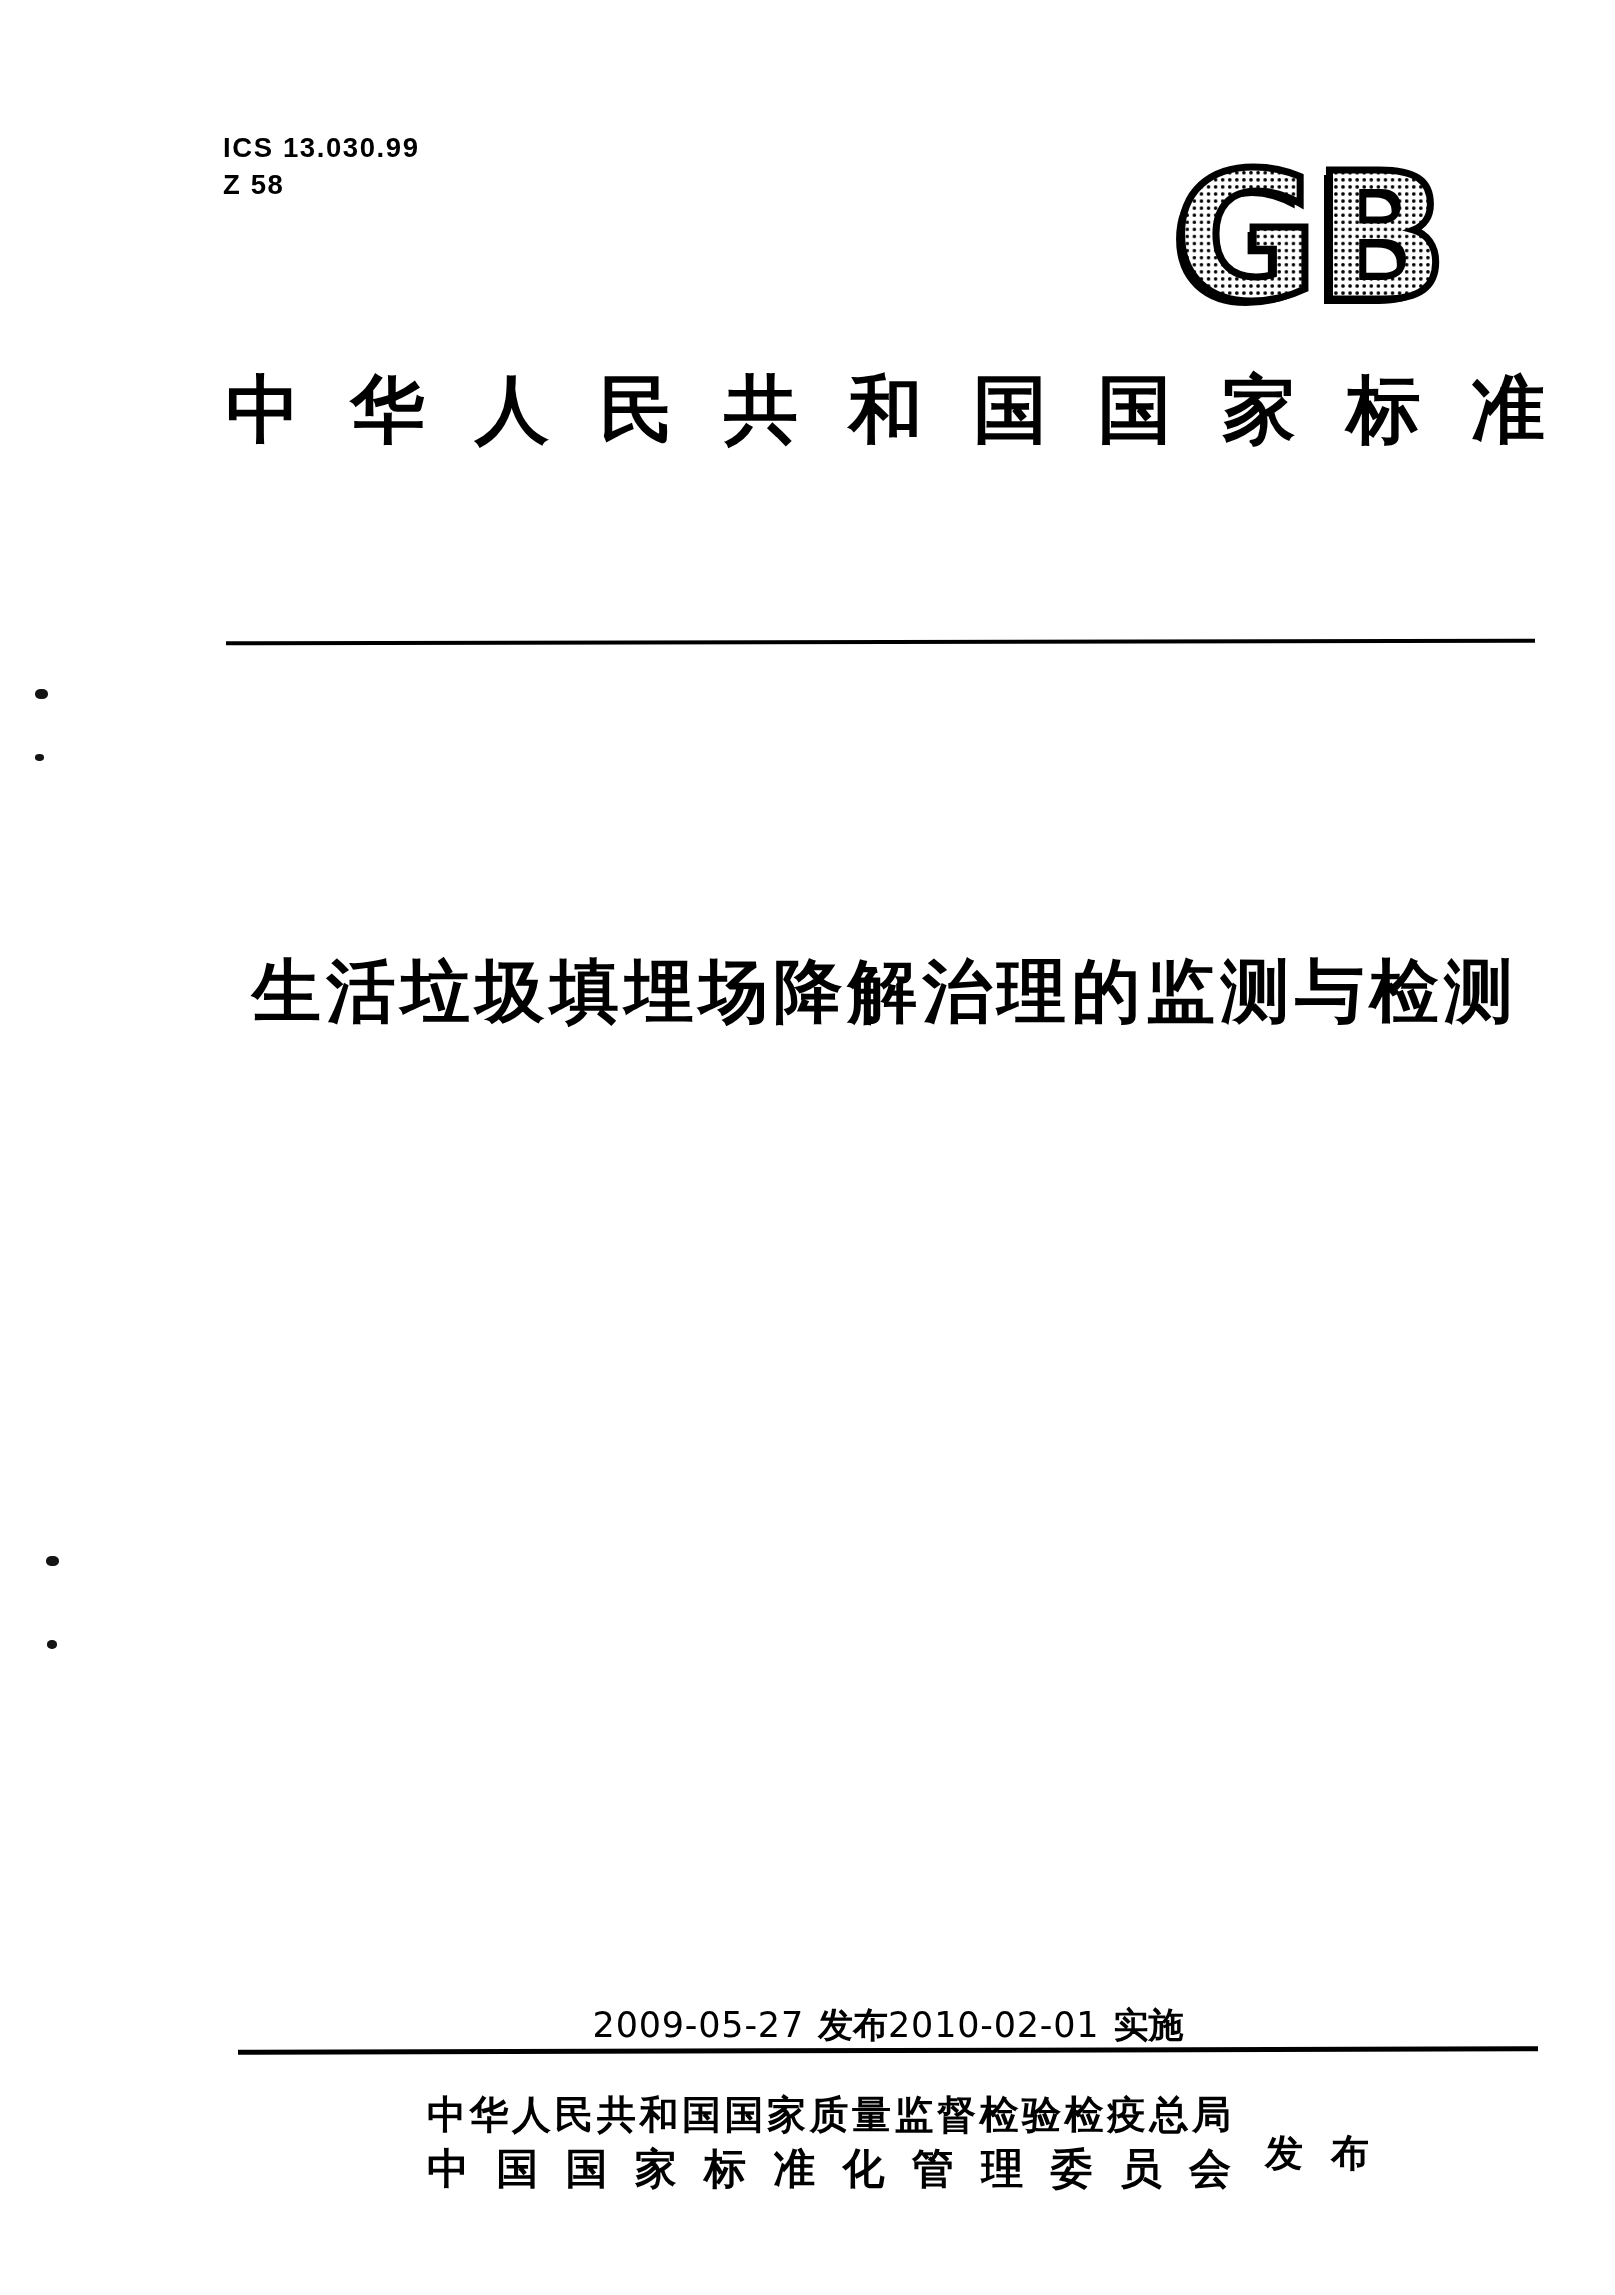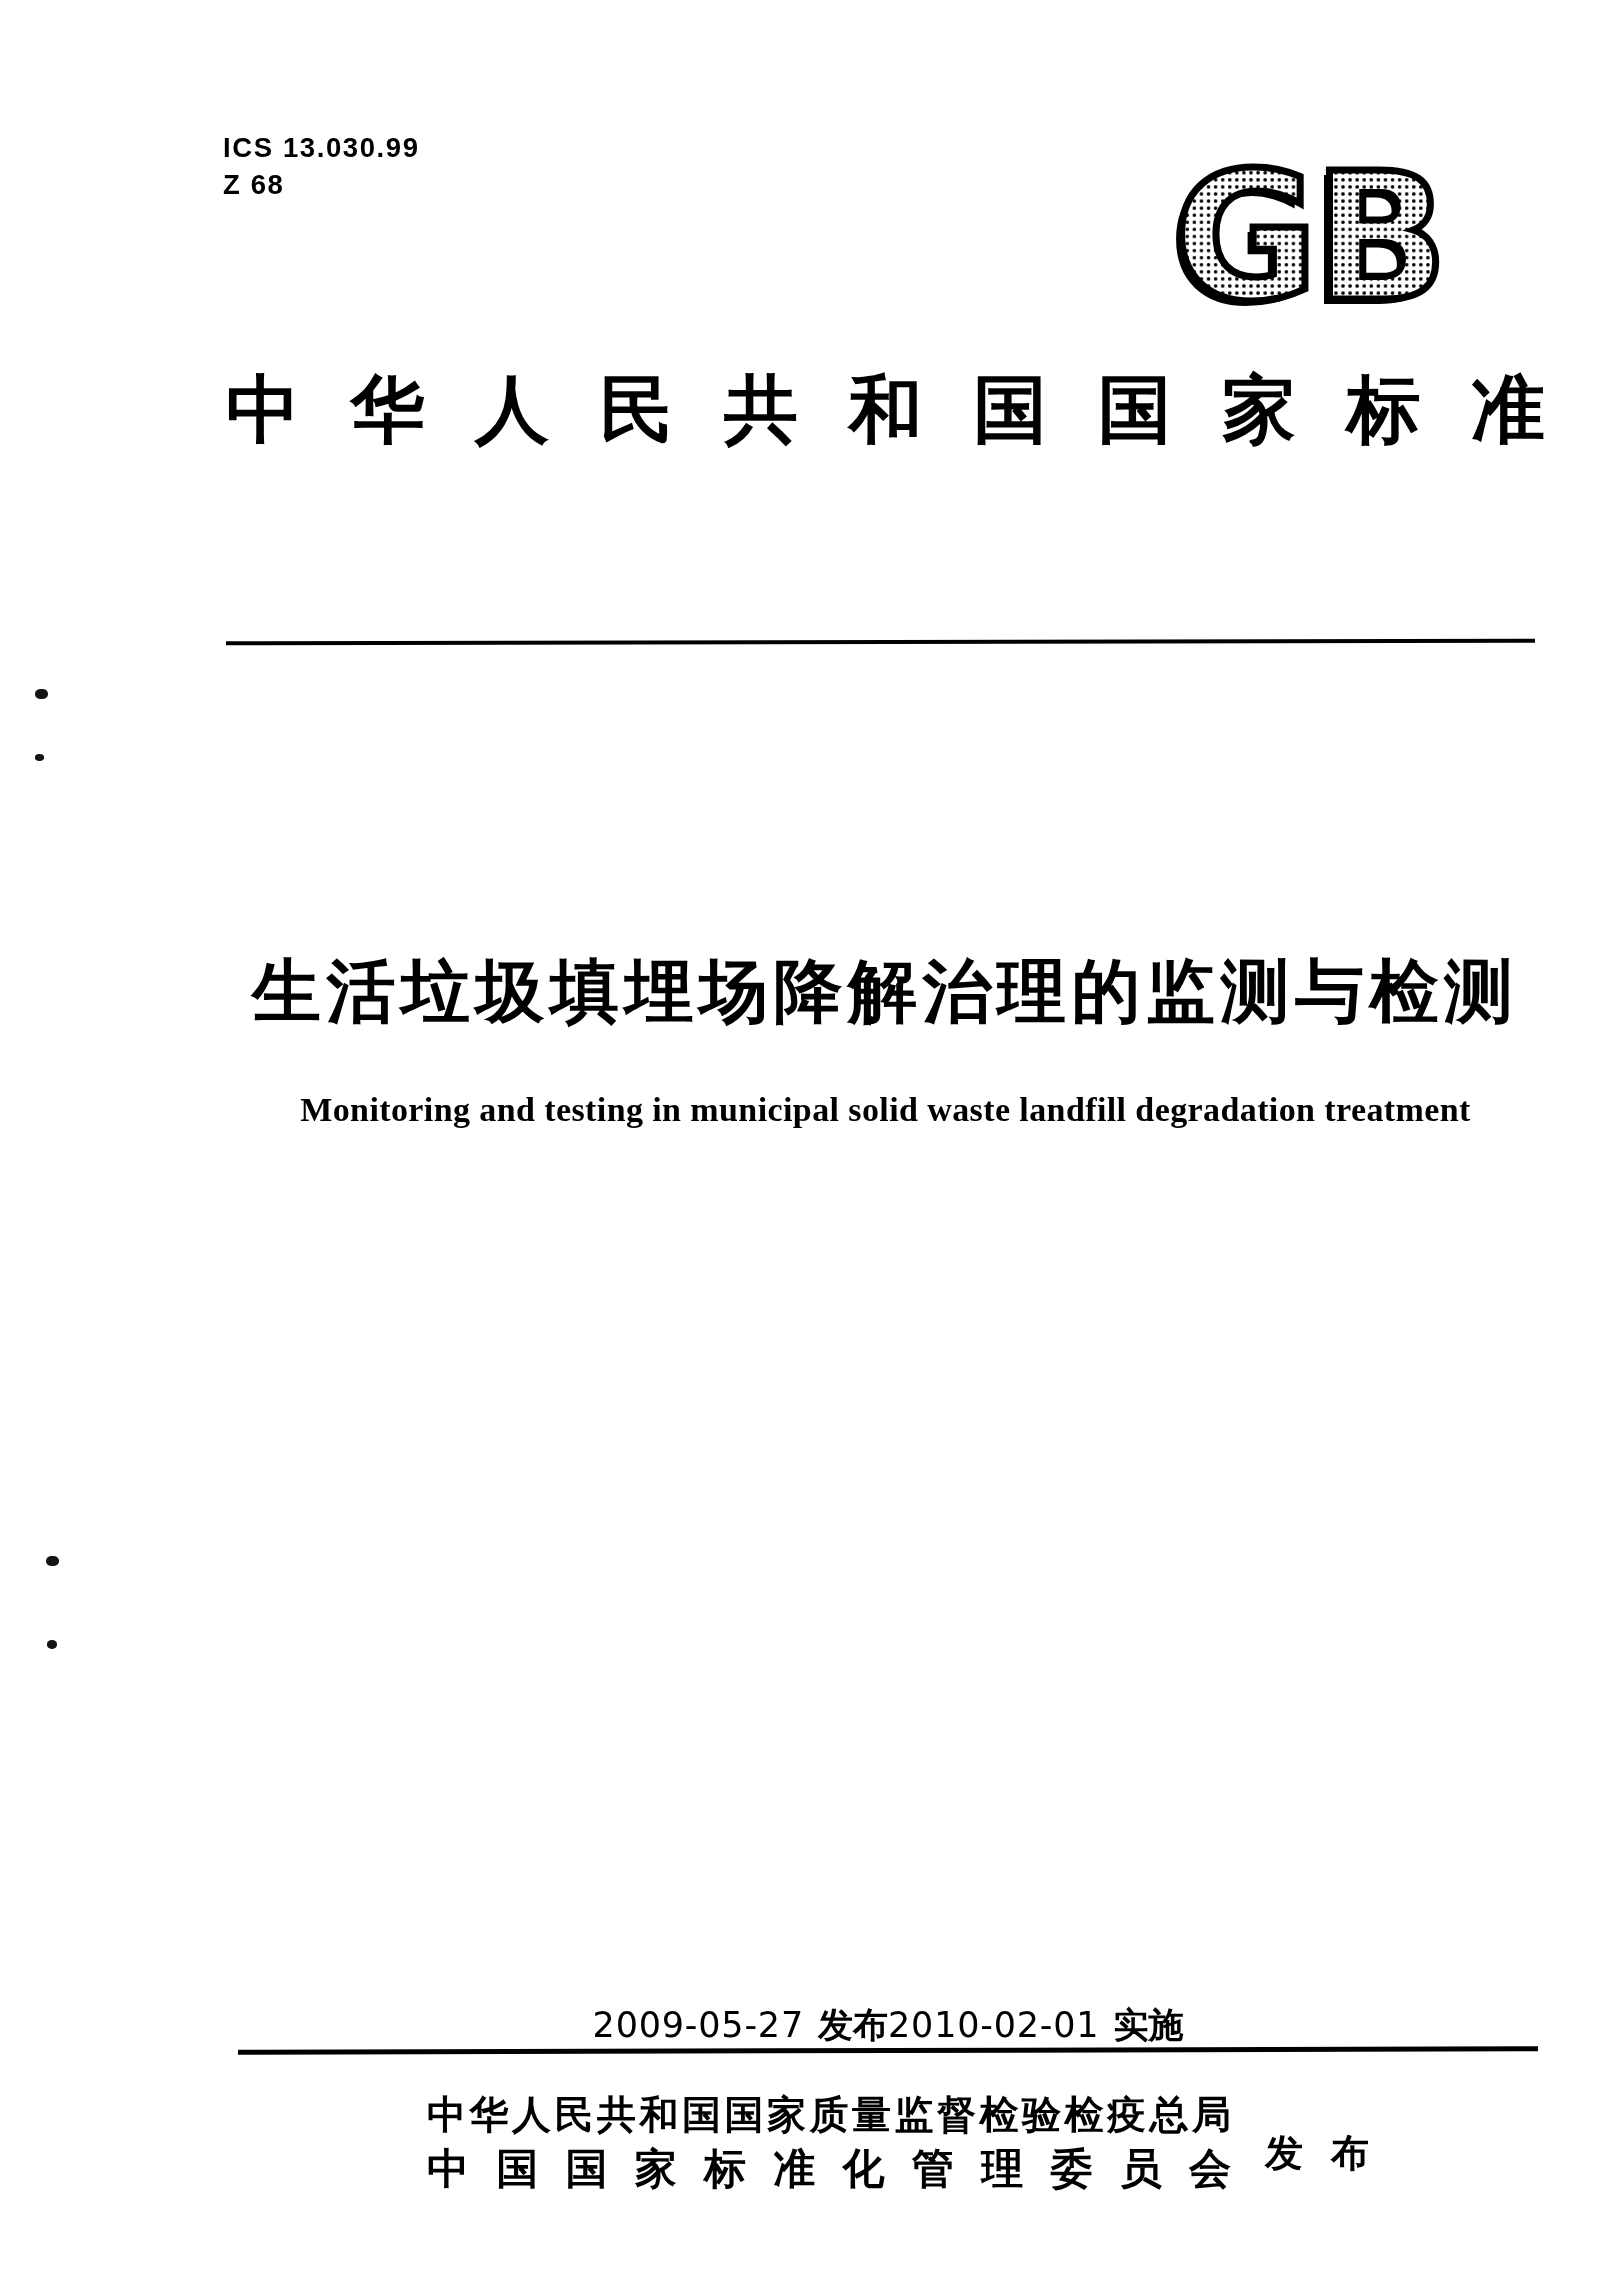--- a/index.html
+++ b/index.html
@@ -167,21 +167,21 @@
   .speck-3 { left: 46px; top: 1556px; width: 12.6px; height: 10.2px; }
   .speck-4 { left: 47px; top: 1640px; width: 10.2px; height: 8.7px; }
 </style>
 </head>
 <body>
 
 <div class="page">
 
   <div class="ics-block">
     <div>ICS 13.030.99</div>
-    <div>Z 68</div>
+    <div>Z 58</div>
   </div>
 
   <svg class="gb-logo" viewBox="0 0 410 220" xmlns="http://www.w3.org/2000/svg">
     <defs>
       <pattern id="halftone" width="9" height="9" patternUnits="userSpaceOnUse">
         <rect width="9" height="9" fill="#ffffff"></rect>
         <circle cx="4.5" cy="4.5" r="2.3" fill="#000000"></circle>
       </pattern>
     </defs>
     <text x="212" y="192" text-anchor="middle" font-family="'DejaVu Sans', sans-serif" font-size="225" font-weight="bold" letter-spacing="-6" fill="#000000" transform="translate(-7,7)">GB</text>
@@ -200,21 +200,20 @@
       <span>家</span>
       <span>标</span>
       <span>准</span>
     </div>
 
 
   <div class="rule-top"></div>
 
   <div class="title-zh">生活垃圾填埋场降解治理的监测与检测</div>
 
-  <div class="title-en">Monitoring and testing in municipal solid waste landfill degradation treatment</div>
 
   <div class="speck speck-1"></div>
   <div class="speck speck-2"></div>
   <div class="speck speck-3"></div>
   <div class="speck speck-4"></div>
 
   <div class="dates-row">
     <div>
       <span class="date-value">2009-05-27</span><span class="date-label">发布</span>
     </div>

